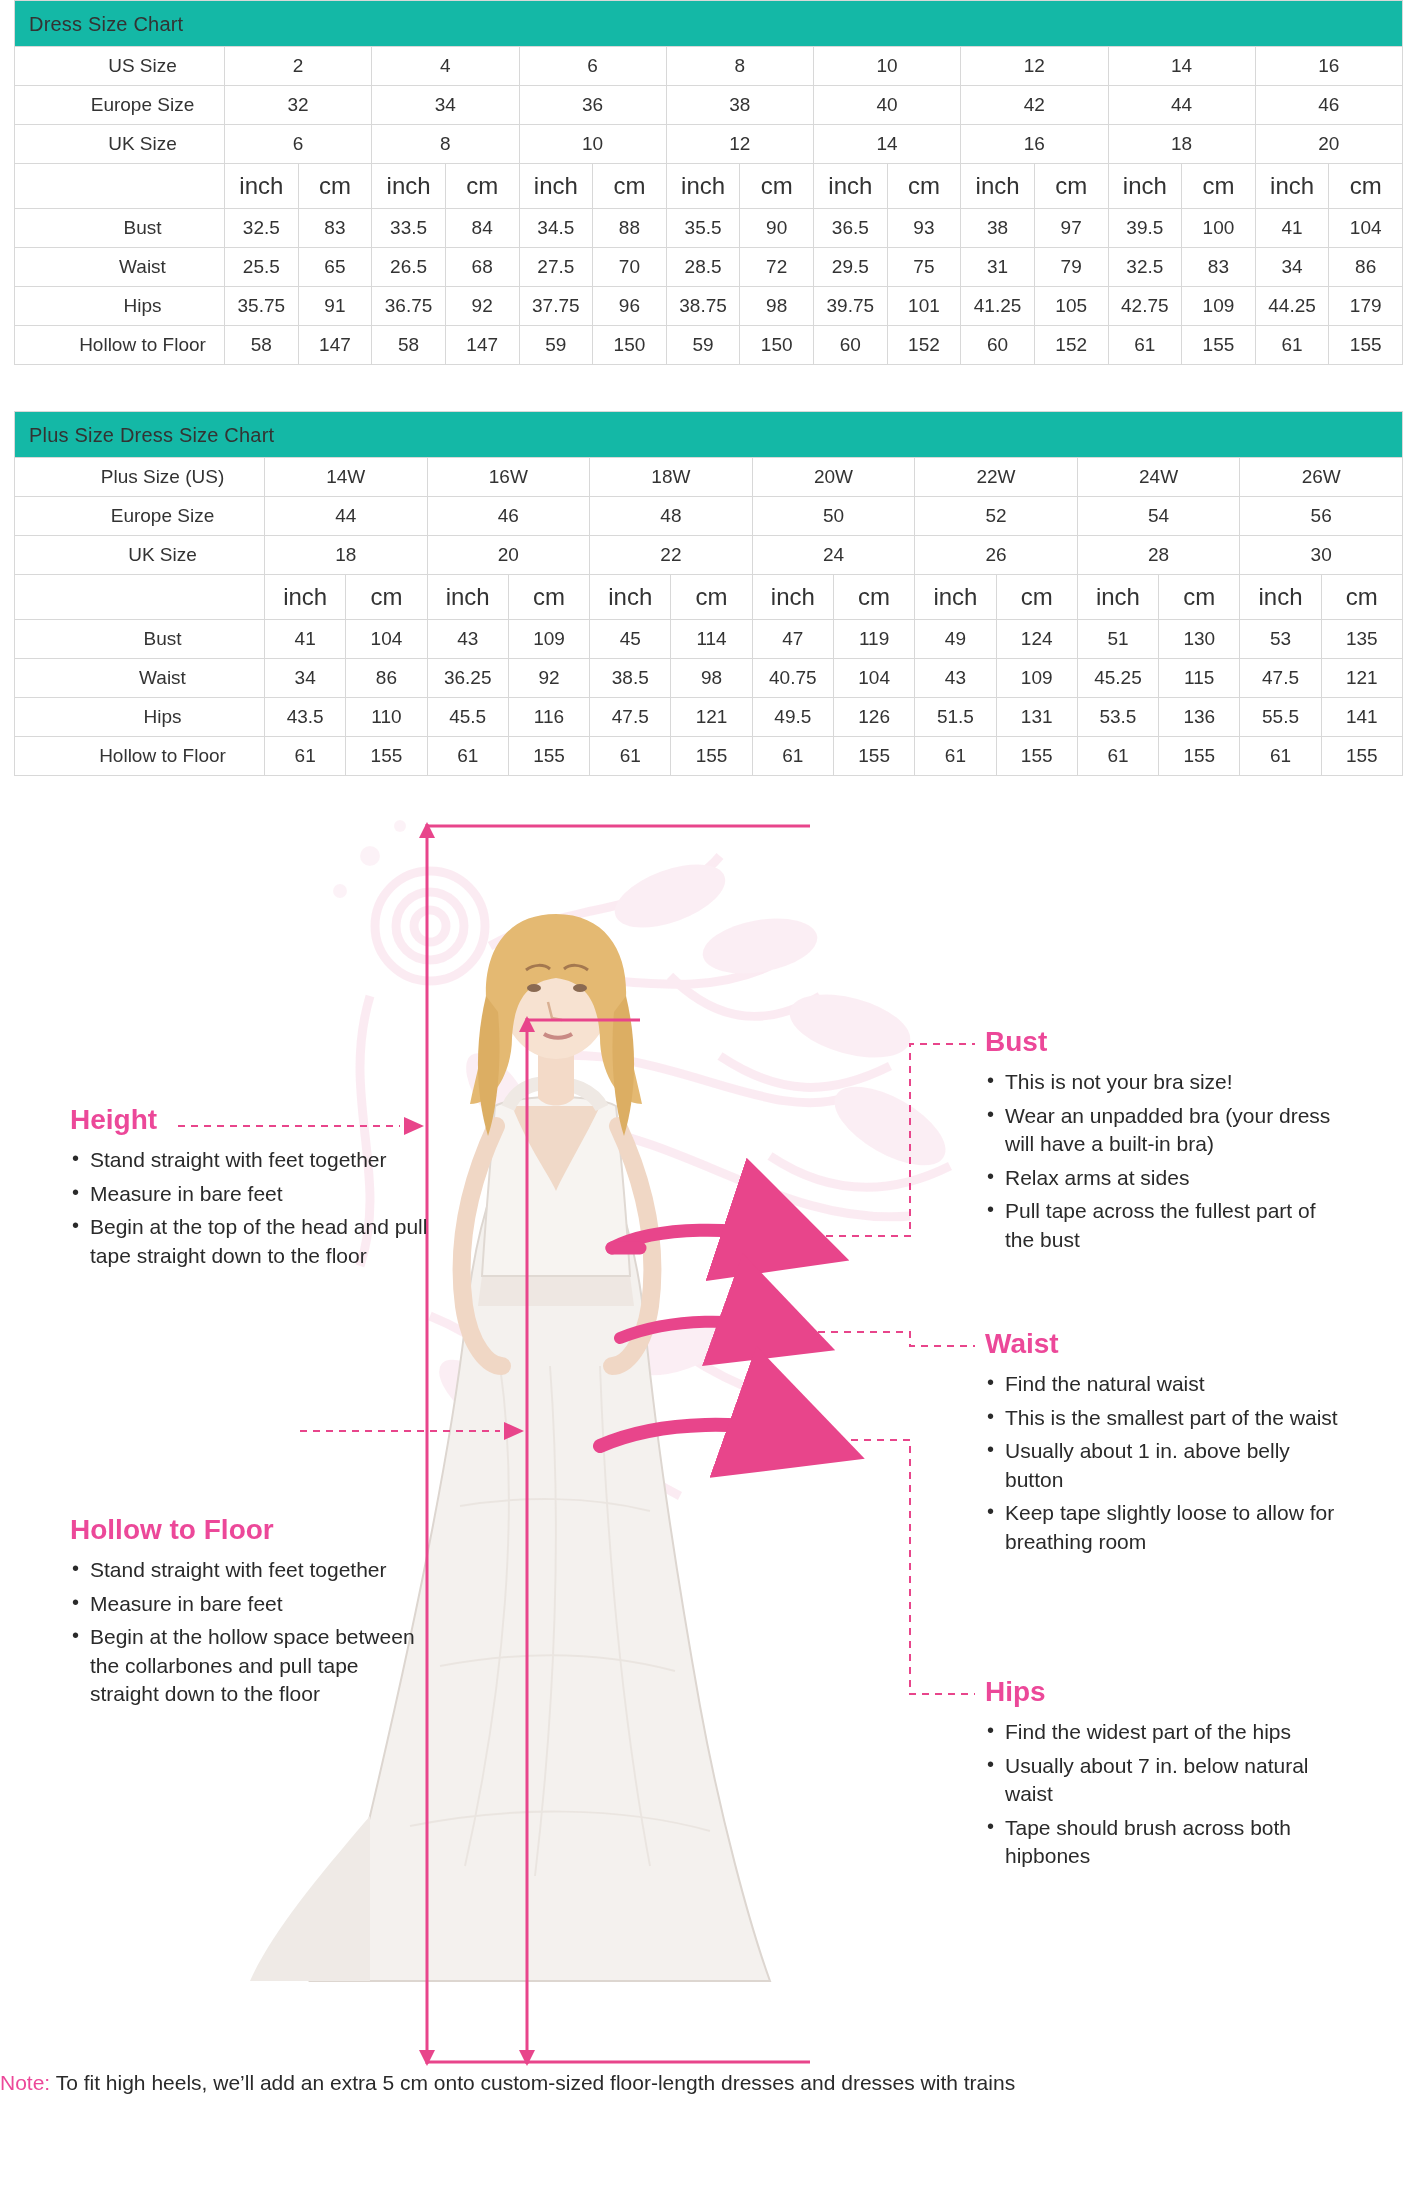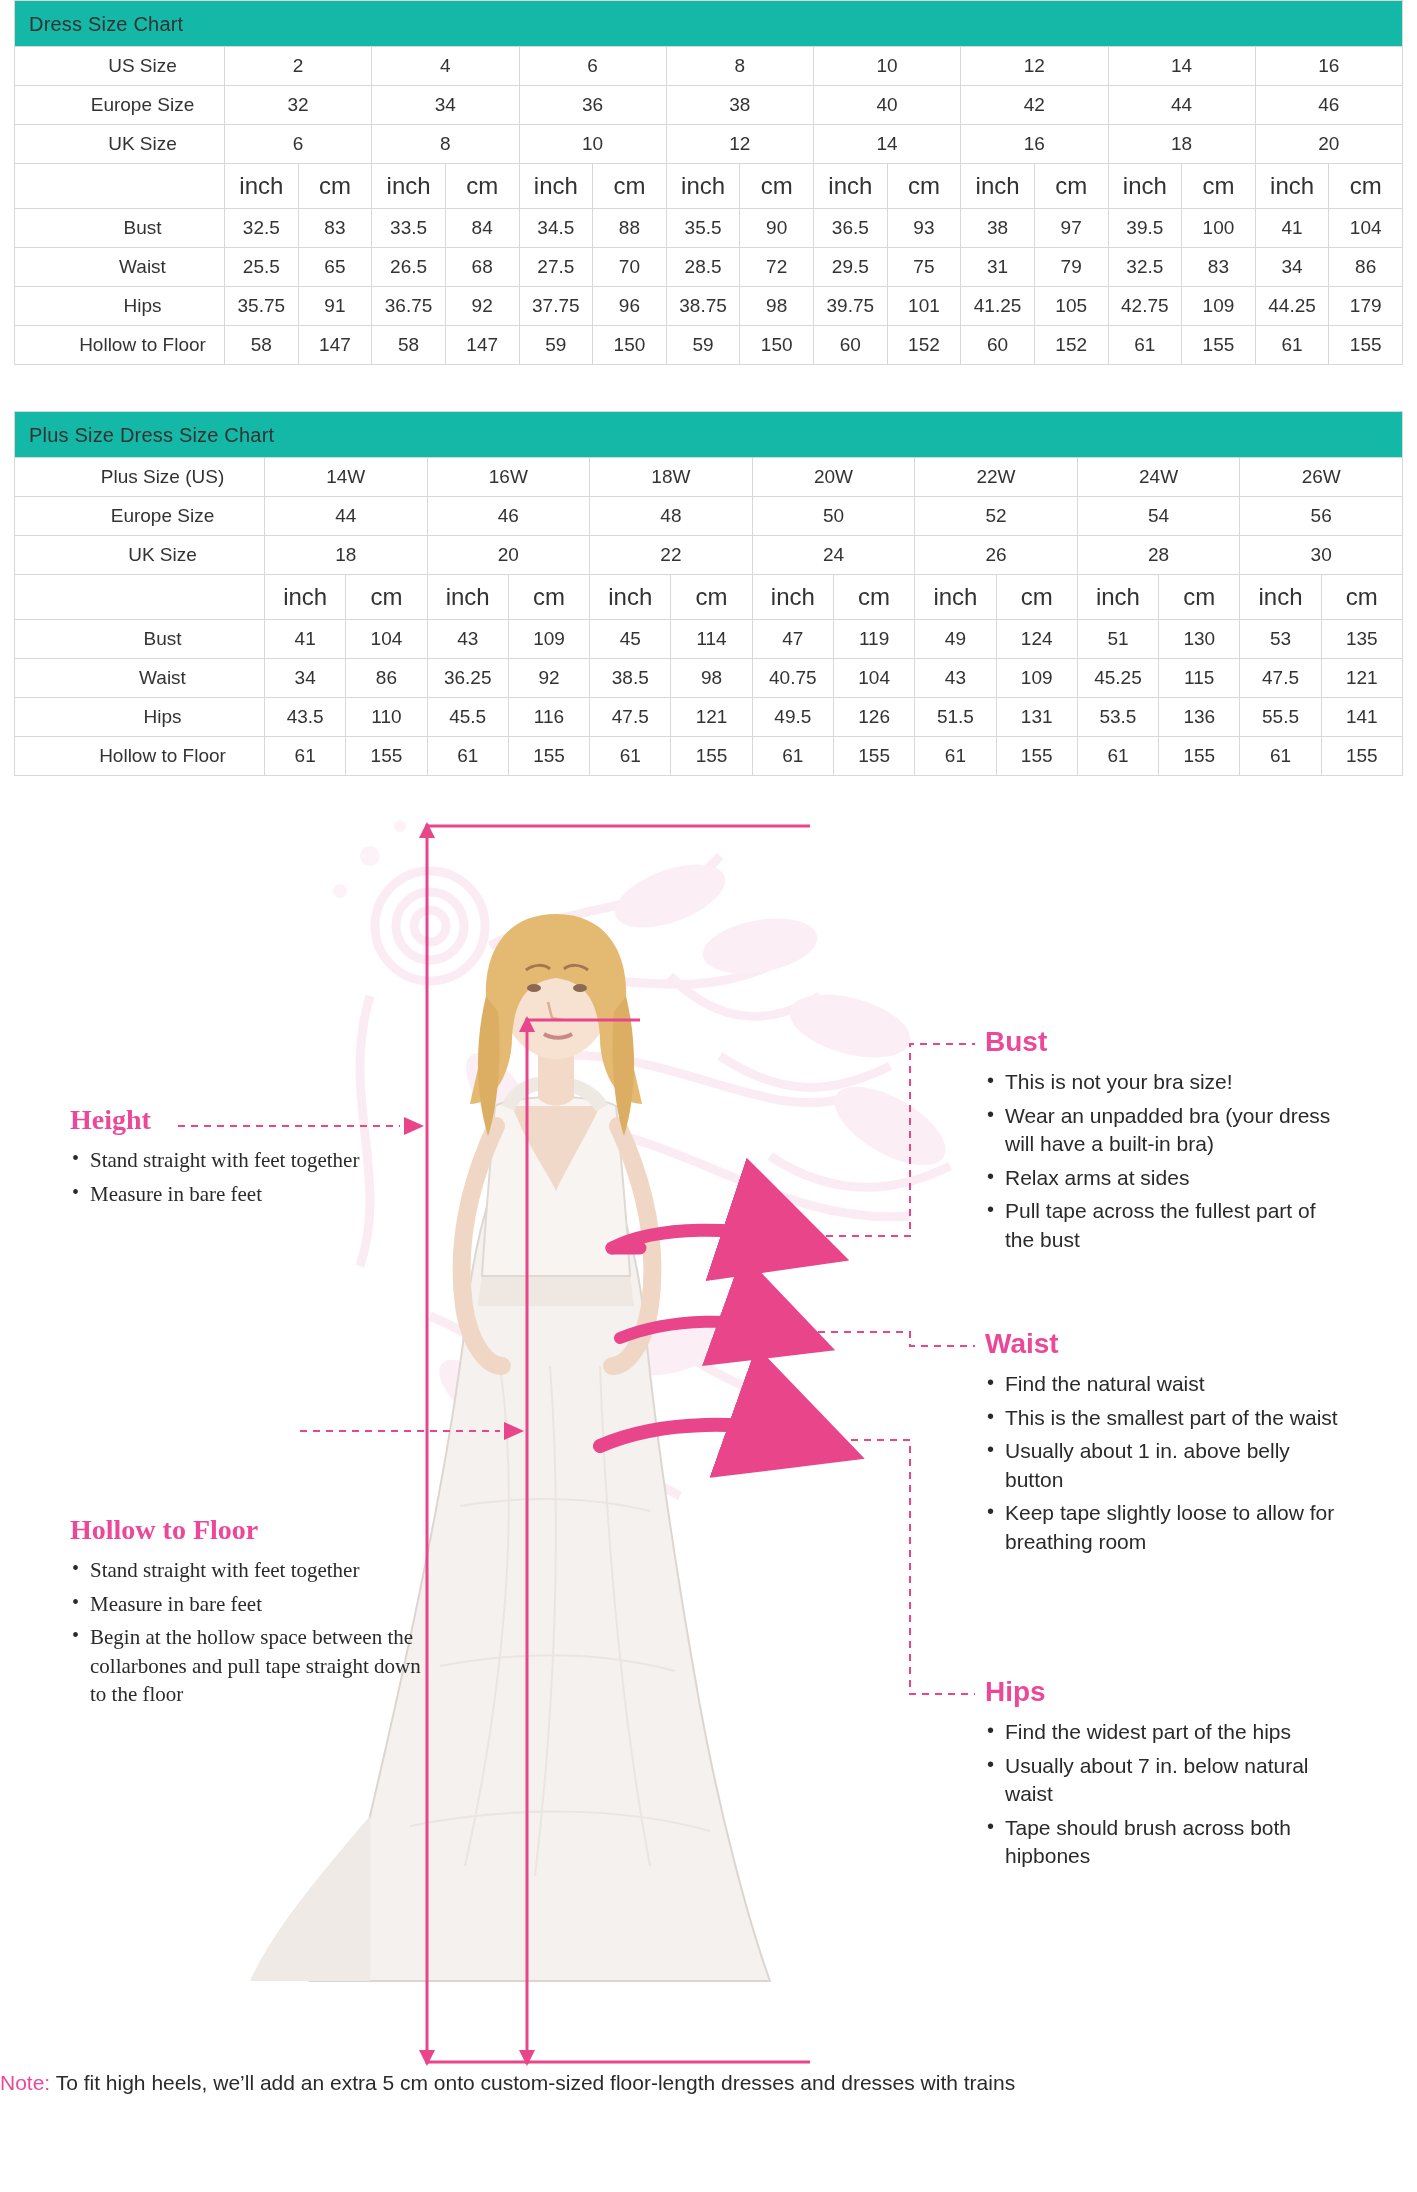--- a/index.html
+++ b/index.html
@@ -98,21 +98,21 @@
   }
   .bullets li:before {
     content: "\2022";
     position: absolute;
     left: 2px;
     top: -1px;
     color: #2a2a2a;
     font-size: 20px;
   }
 
-  .block-left { position: absolute; text-align: left; font-family: Liberation Serif, serif; }
+  .block-left { position: absolute; text-align: left; }
   .block-right { position: absolute; text-align: left; }
 
   .head-row { display: flex; align-items: center; }
 
   .note {
     position: absolute;
     left: 0;
     top: 1285px;
     width: 1417px;
     text-align: left;
@@ -525,20 +525,21 @@
       <path d="M812 654 L910 654 L910 908 L975 908" stroke="#e8458b" stroke-width="2" fill="none" stroke-dasharray="7,6"></path>
     </svg>
 
     <div class="block-left" style="left:70px; top:318px; width:380px;">
       <div class="head-row">
         <span class="heading">Height</span>
       </div>
       <ul class="bullets">
         <li>Stand straight with feet together</li>
         <li>Measure in bare feet</li>
+        <li>Begin at the top of the head and pull tape straight down to the floor</li>
       </ul>
     </div>
 
     <div class="block-left" style="left:70px; top:728px; width:380px;">
       <div class="head-row">
         <span class="heading">Hollow to Floor</span>
       </div>
       <ul class="bullets">
         <li>Stand straight with feet together</li>
         <li>Measure in bare feet</li>

